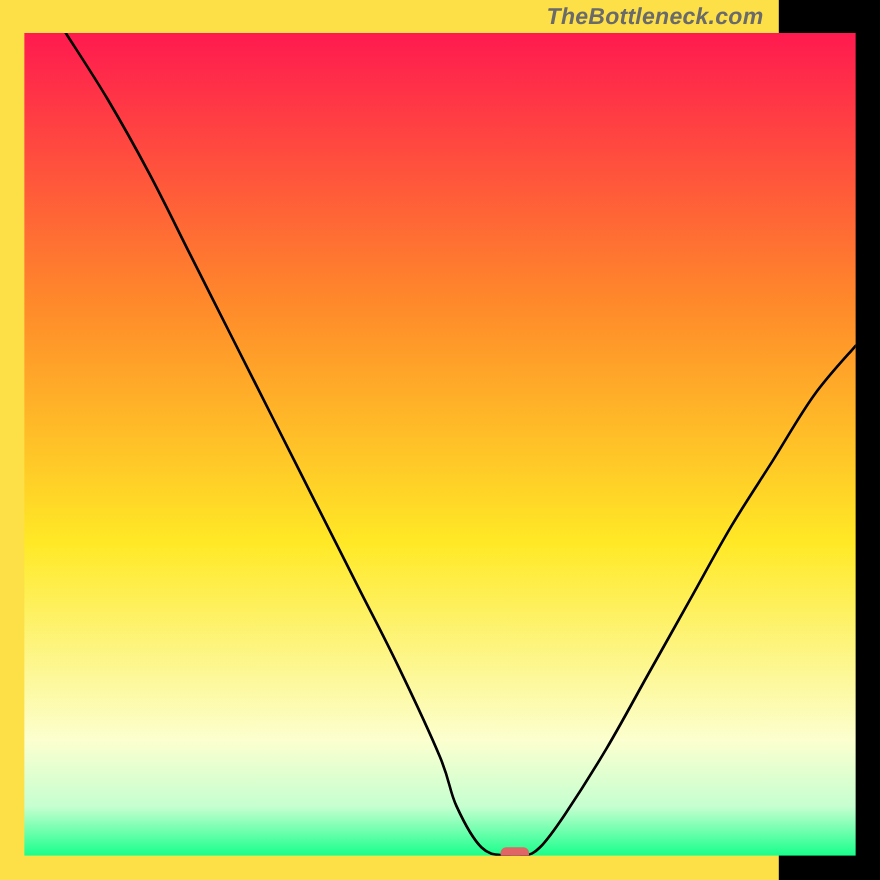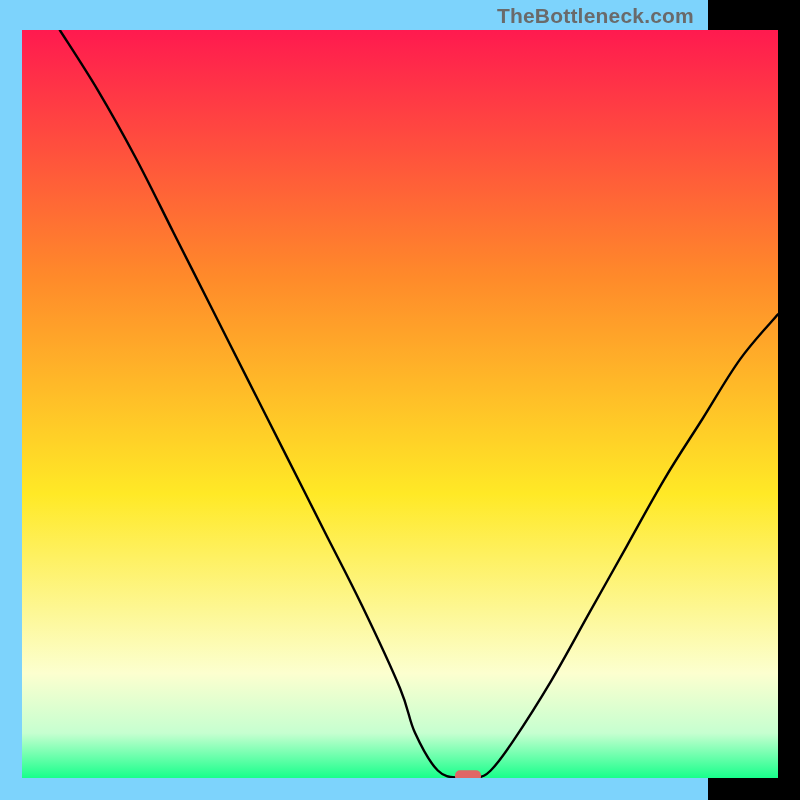--- a/index.html
+++ b/index.html
@@ -10,21 +10,22 @@
     background: #000;
     overflow: hidden;
     font-family: Arial, Helvetica, sans-serif;
   }
   .frame {
     position: absolute;
     left: 0;
     top: 0;
     width: 708px;
     height: 800px;
-    background: #7dd3fc;
+    background: #fde047;
+    font-style: italic;
   }
   .watermark {
     position: absolute;
     top: 4px;
     right: 14px;
     color: #6a6a6a;
     font-size: 21px;
     font-weight: 600;
     letter-spacing: 0.2px;
     z-index: 5;

